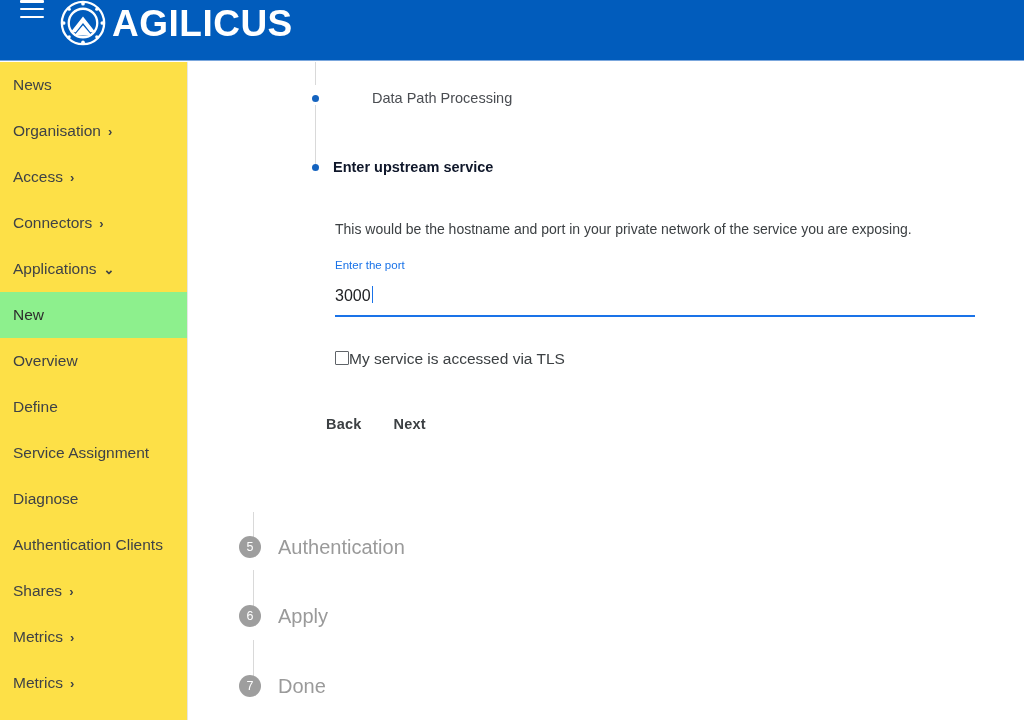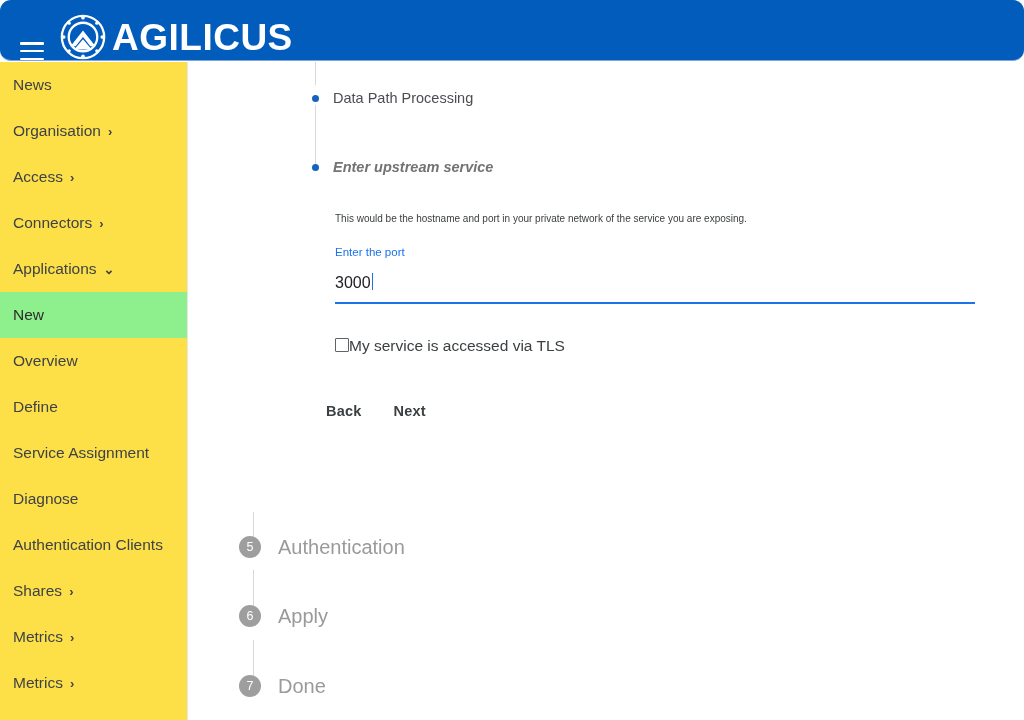--- a/index.html
+++ b/index.html
@@ -24,24 +24,23 @@
   }
 
   
   .topbar {
     position: absolute;
     left: 0; top: 0;
     width: 1024px;
     height: 61px;
     background: #015cbc;
     display: flex;
-    align-items: flex-end;
+    align-items: flex-start;
     box-sizing: border-box;
     border-bottom: 1px solid #7ba7dd;
-    border-radius: 11px;
   }
   .hamburger {
     width: 24px;
     height: 18px;
     margin-left: 20px;
     margin-right: 16px;
     display: flex;
     flex-direction: column;
     justify-content: space-between;
     cursor: pointer;
@@ -151,43 +150,42 @@
     margin-left: 93px;
   }
   .substep .slabel {
     margin-left: 14px;
     font-size: 14.5px;
     color: #4a4d52;
     line-height: 1;
     white-space: nowrap;
   }
   .substep .slabel.strong {
-    color: #737373;
+    color: #0f172a;
     font-weight: 700;
-    font-style: italic;
   }
 
   .rail {
     position: absolute;
     width: 1px;
     background: #d9d9d9;
   }
 
   
   .form-block {
     position: absolute;
     left: 116px;
     top: 150px;
     width: 640px;
   }
   .form-help {
-    font-size: 10px;
+    font-size: 14px;
     color: #3c4043;
     line-height: 1.3;
-    margin: 0 0 22px 0;
+    margin: 8px 0 22px 0;
     white-space: nowrap;
   }
   .field {
     position: relative;
     margin-bottom: 34px;
   }
   .field-label {
     font-size: 11.5px;
     color: #9aa0a6;
     line-height: 1;
@@ -370,21 +368,21 @@
         <span class="chev">›</span>
       </div>
     </nav>
   <div class="gutter"></div>
 
   <main class="content">
 
     <div class="rail" style="left:96px; top:0px;  height:23px;"></div>
     <div class="rail" style="left:96px; top:43px; height:62px;"></div>
 
-    <div class="substep" style="top:29px;">
+    <div class="substep" style="top:29px;gap:39px;">
       <div class="dot"></div>
       <div class="slabel">Data Path Processing</div>
     </div>
     <div class="substep" style="top:98px;">
       <div class="dot"></div>
       <div class="slabel strong">Enter upstream service</div>
     </div>
 
     <div class="form-block">
       <p class="form-help">This would be the hostname and port in your private network of the service you are exposing.</p>

